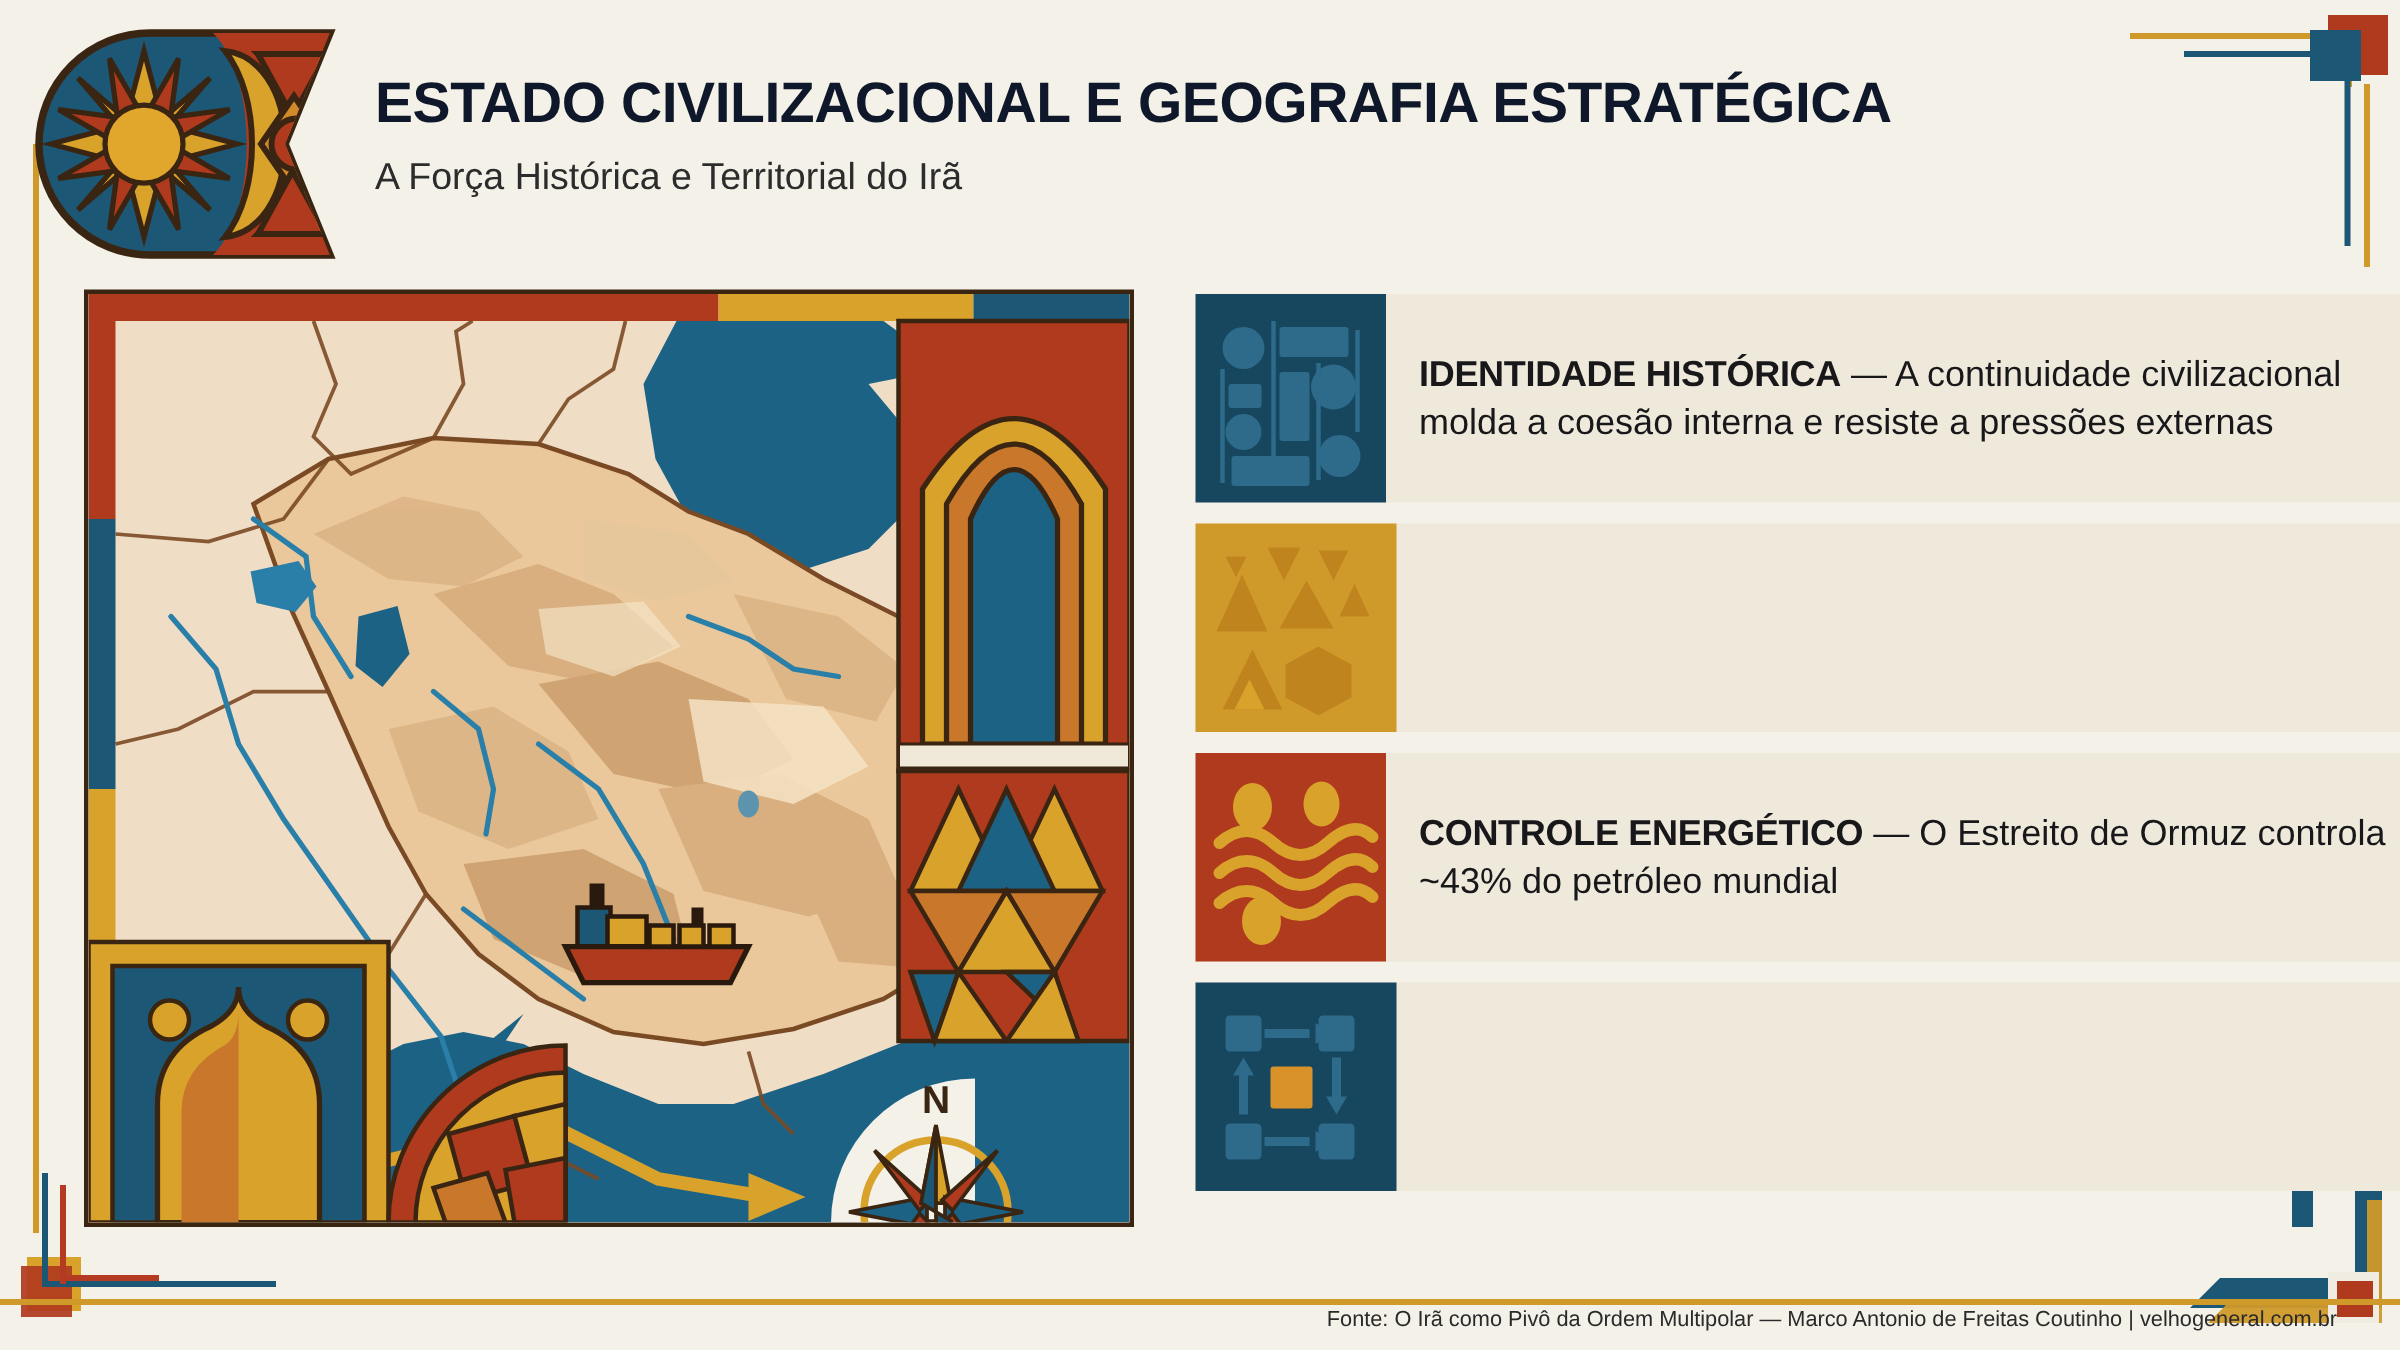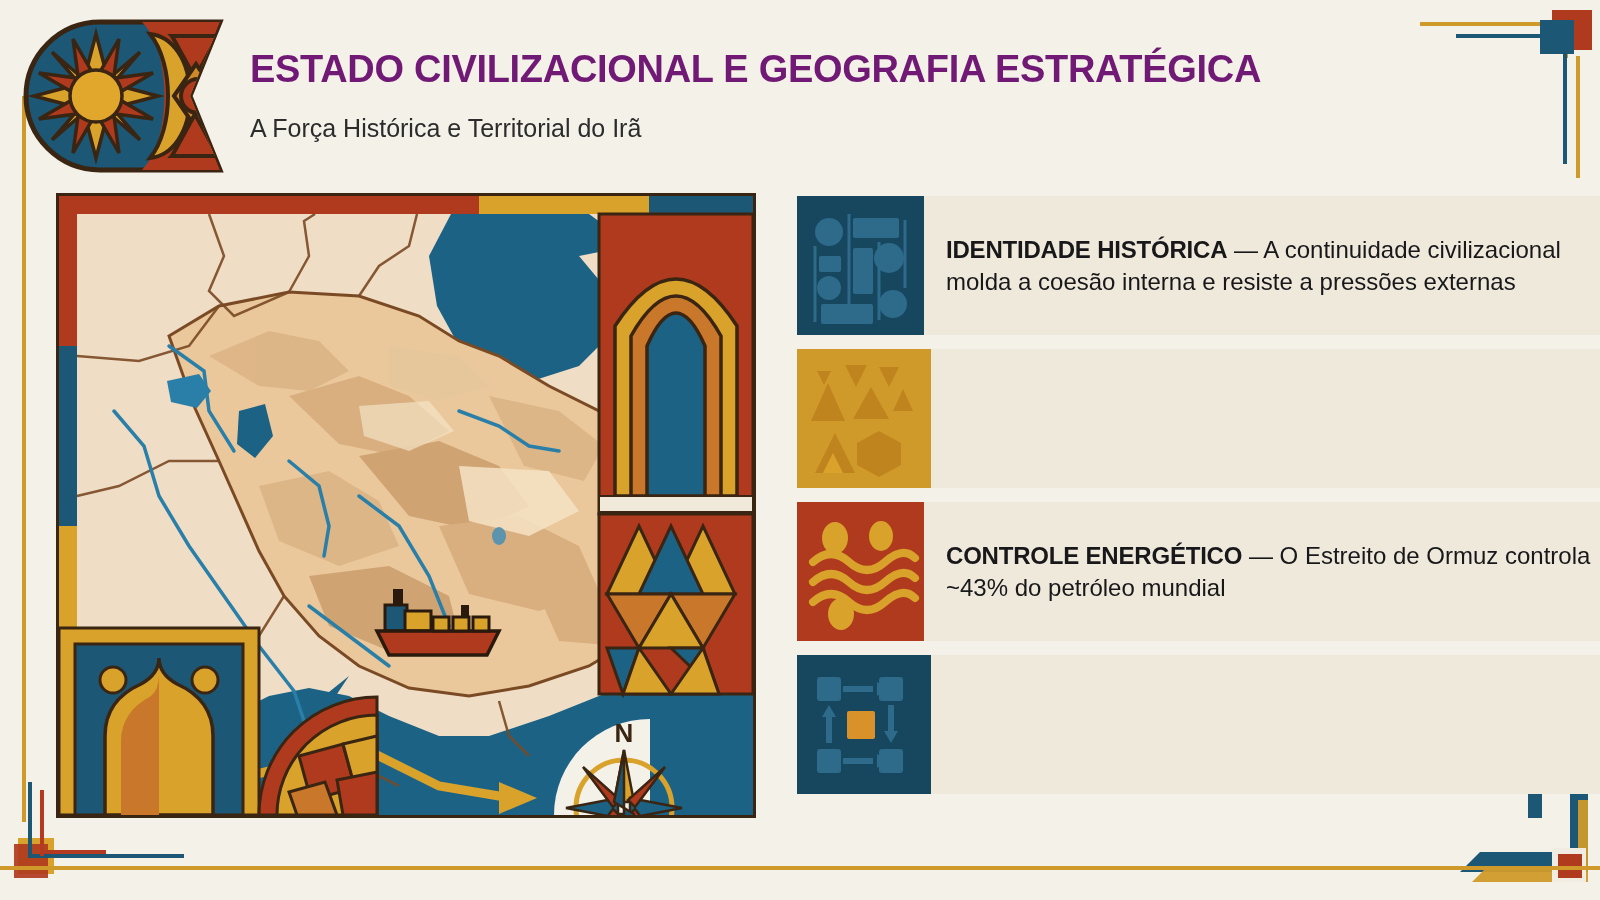--- a/index.html
+++ b/index.html
@@ -19,25 +19,25 @@
   .frame-line.blue { background:#1c5775; }
   .frame-line.red  { background:#b53a22; }
 
   .corner-sq { position:absolute; }
 
   
   .header { position:absolute; left:22px; top:8px; width:1400px; height:170px; }
   .emblem { position:absolute; left:0; top:8px; width:210px; height:160px; }
   .title-block { position:absolute; left:228px; top:42px; }
   .title {
-    font-size:38px; font-weight:bold; color:#701a75;
+    font-size:38px; font-weight:bold; color:#0f172a;
     letter-spacing:-0.3px; line-height:1.05; white-space:nowrap;
   }
   .subtitle {
-    font-size:25px; color:#2c2c2c; margin-top:24px;
+    font-size:25px; color:#2c2c2c; margin-top:14px;
     font-weight:400; white-space:nowrap;
   }
 
   
   .map-panel {
     position:absolute; left:56px; top:193px;
     width:700px; height:625px;
     background:#f2ece1;
     border:3px solid #3a2512;
   }
@@ -406,14 +406,15 @@
             <path d="M25 62 L32 50 L39 62 Z"></path>
           </g>
           <rect x="50" y="56" width="28" height="28" rx="2" fill="#d9922a"></rect>
         </svg>
       </div>
       <div class="card-accent" style="background:#16475f;"></div>
     </div>
   </div>
 
   <div class="footer-rule"></div>
+  <div class="footer-text">Fonte: O Irã como Pivô da Ordem Multipolar — Marco Antonio de Freitas Coutinho | velhogeneral.com.br</div>
 
 </div>
 
 </body></html>

